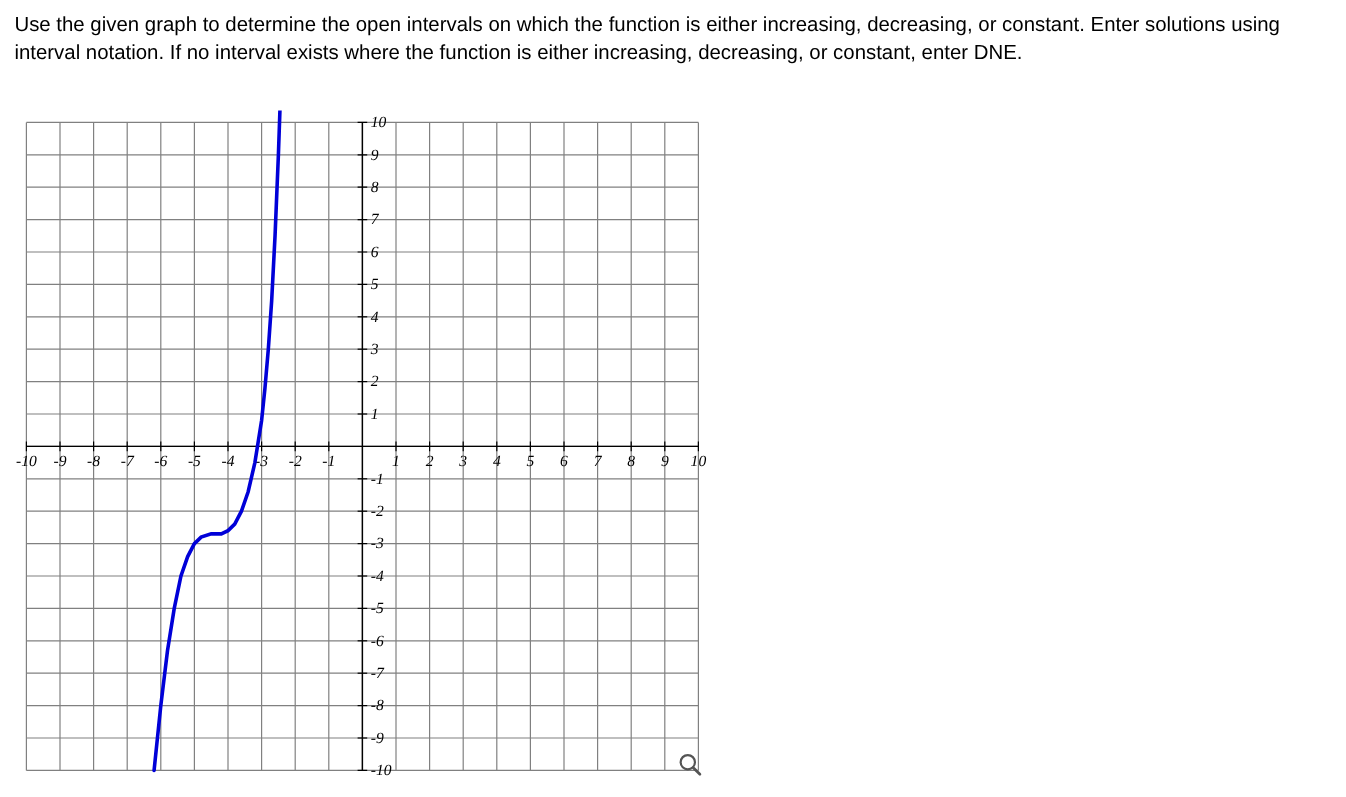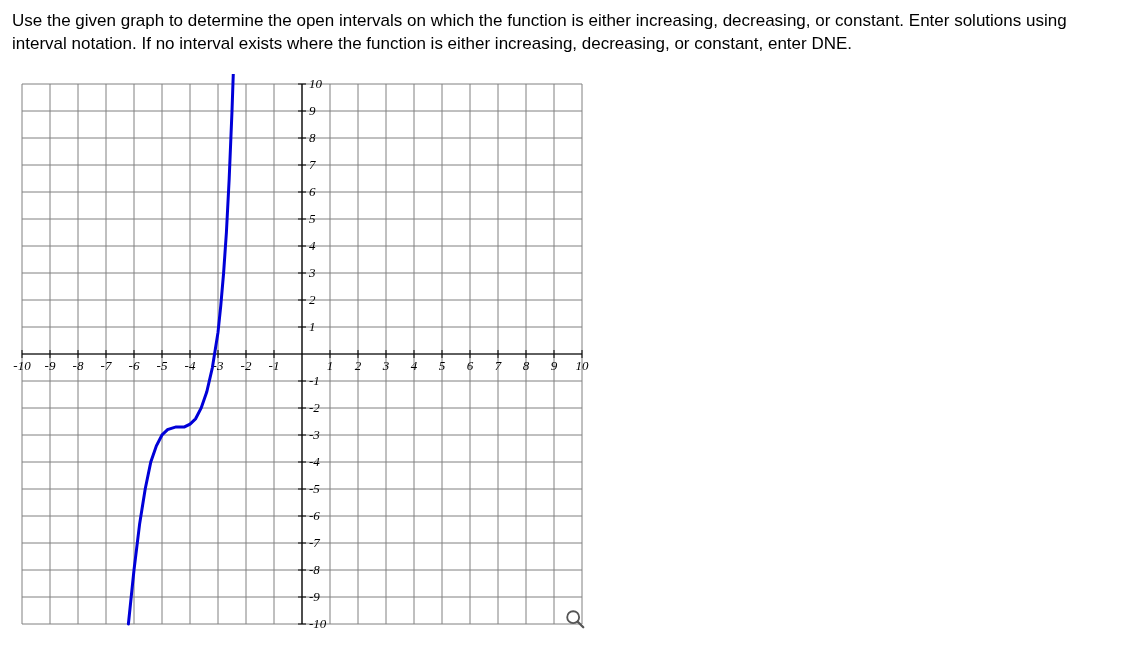--- a/index.html
+++ b/index.html
@@ -5,21 +5,21 @@
   body {
     margin: 0;
     padding: 10px 12px;
     font-family: "Lucida Sans Unicode", "Lucida Grande", Arial, sans-serif;
     font-size: 17px;
     color: #000;
     background: #fff;
   }
   .question-text {
     line-height: 1.35;
-    margin-bottom: 18px;
+    margin-bottom: 36px;
     max-width: 1100px;
   }
   .graph-wrap {
     position: relative;
     width: 580px;
     height: 560px;
   }
   svg { display: block; }
   .grid-line { stroke: #808080; stroke-width: 1; }
   .axis-line { stroke: #000; stroke-width: 1.2; }

